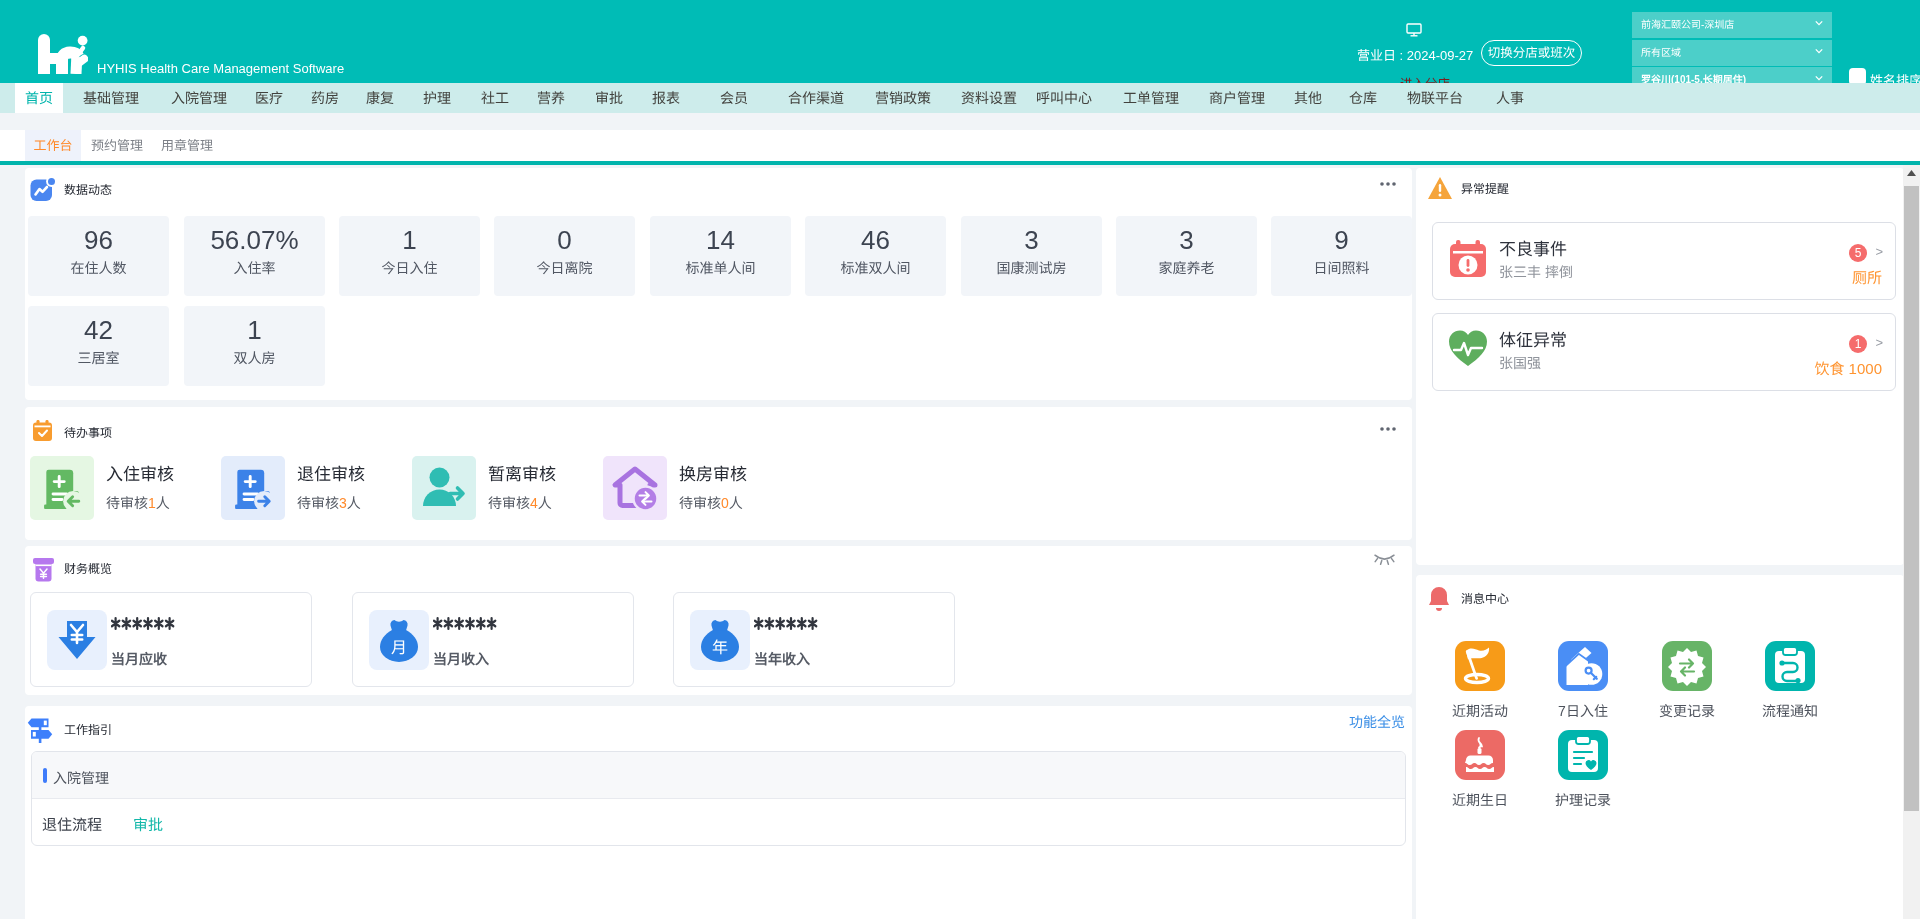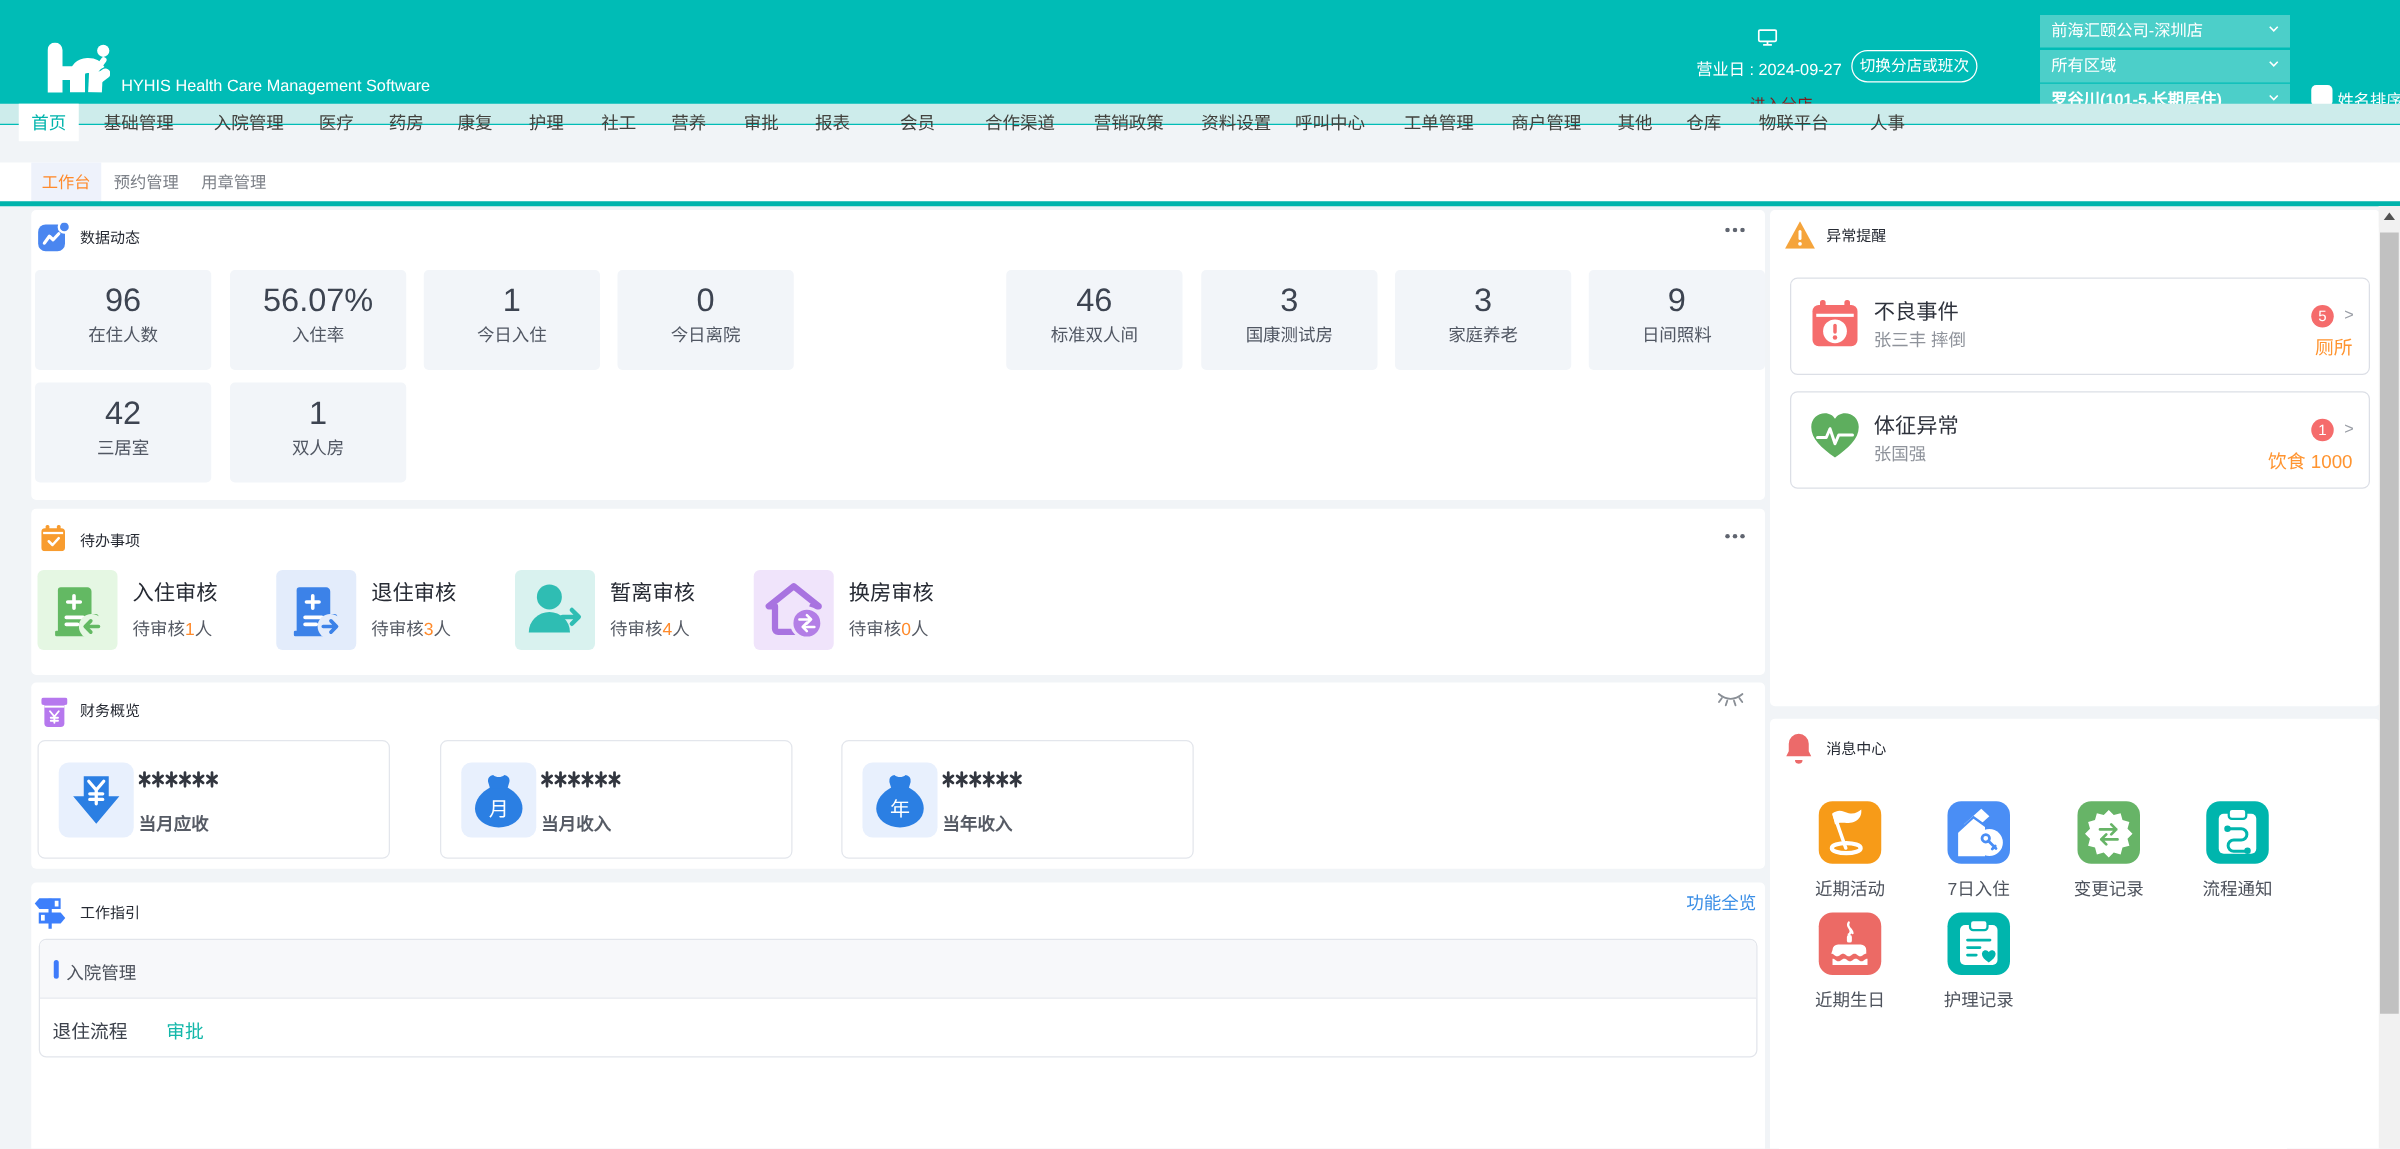--- a/index.html
+++ b/index.html
@@ -9,27 +9,27 @@
 
 
 .header { position:absolute; left:0; top:0; width:1920px; height:100px; background:#00bcb6; }
 .logo { position:absolute; left:38px; top:34px; }
 .h-title { position:absolute; left:97px; top:29px; color:#fff; font-size:21px; font-weight:bold; }
 .h-sub { position:absolute; left:97px; top:61px; color:#fff; font-size:13px; }
 .h-monitor { position:absolute; left:1406px; top:23px; }
 .h-date { position:absolute; left:1357px; top:45px; color:#fff; font-size:13px; }
 .h-btn { position:absolute; left:1481px; top:40px; width:101px; height:26px; border:1px solid #fff; border-radius:13px; color:#fff; font-size:12.5px; text-align:center; line-height:24px; }
 .h-enter { position:absolute; left:1400px; top:73px; color:#7f1d1d; font-size:12.5px; }
-.sel { position:absolute; left:1632px; width:200px; height:26px; background:#4ccfc9; color:#fff; font-size:13px; line-height:26px; padding-left:9px; }
+.sel { position:absolute; left:1632px; width:200px; height:26px; background:#4ccfc9; color:#fff; font-size:10px; line-height:26px; padding-left:9px; }
 .sel .car { position:absolute; right:9px; top:7px; width:8px; height:8px; }
 .chk { position:absolute; left:1849px; top:68px; width:17px; height:17px; background:#fff; border-radius:4px; }
 .chklab { position:absolute; left:1870px; top:70px; color:#fff; font-size:13px; white-space:nowrap; }
 
 
-.nav1 { position:absolute; left:0; top:83px; width:1920px; height:16px; background:#cdeceb; }
+.nav1 { position:absolute; left:0; top:83px; width:1920px; height:30px; background:#cdeceb; }
 .nav1 .item { position:absolute; top:0; height:30px; line-height:30px; font-size:14px; color:#42423e; text-align:center; }
 .nav1 .active { background:#fff; color:#00b4ac; }
 .nav2 { position:absolute; left:0; top:130px; width:1920px; height:31px; background:#fff; }
 .nav2 .chip { position:absolute; left:25px; top:0; width:56px; height:31px; background:#eef2fb; color:#ff8a2b; font-size:13px; text-align:center; line-height:31px; }
 .nav2 .it { position:absolute; top:0; height:31px; line-height:31px; font-size:13px; color:#7d8188; }
 .tealline { position:absolute; left:0; top:161px; width:1920px; height:4px; background:#00b4ac; }
 .msgarea { position:absolute; top:0; right:24px; height:30px; line-height:30px; font-size:12px; color:#fb2c2c; white-space:nowrap; }
 .msgarea .dk { color:#3f3f39; }
 .badge165 { display:inline-block; background:#e8281e; color:#fff; border-radius:8px; padding:0 4px; height:15px; line-height:15px; font-size:11.5px; vertical-align:1px; }
 .logout { color:#2cc3b8; }
@@ -173,20 +173,24 @@
       <div class="lab">入住率</div>
     </div>
   <div class="tile" style="left:314px;top:48px;">
       <div class="num">1</div>
       <div class="lab">今日入住</div>
     </div>
   <div class="tile" style="left:469px;top:48px;">
       <div class="num">0</div>
       <div class="lab">今日离院</div>
     </div>
+  <div class="tile" style="left:625px;top:48px;">
+      <div class="num">14</div>
+      <div class="lab">标准单人间</div>
+    </div>
   <div class="tile" style="left:780px;top:48px;">
       <div class="num">46</div>
       <div class="lab">标准双人间</div>
     </div>
   <div class="tile" style="left:936px;top:48px;">
       <div class="num">3</div>
       <div class="lab">国康测试房</div>
     </div>
   <div class="tile" style="left:1091px;top:48px;">
       <div class="num">3</div>

